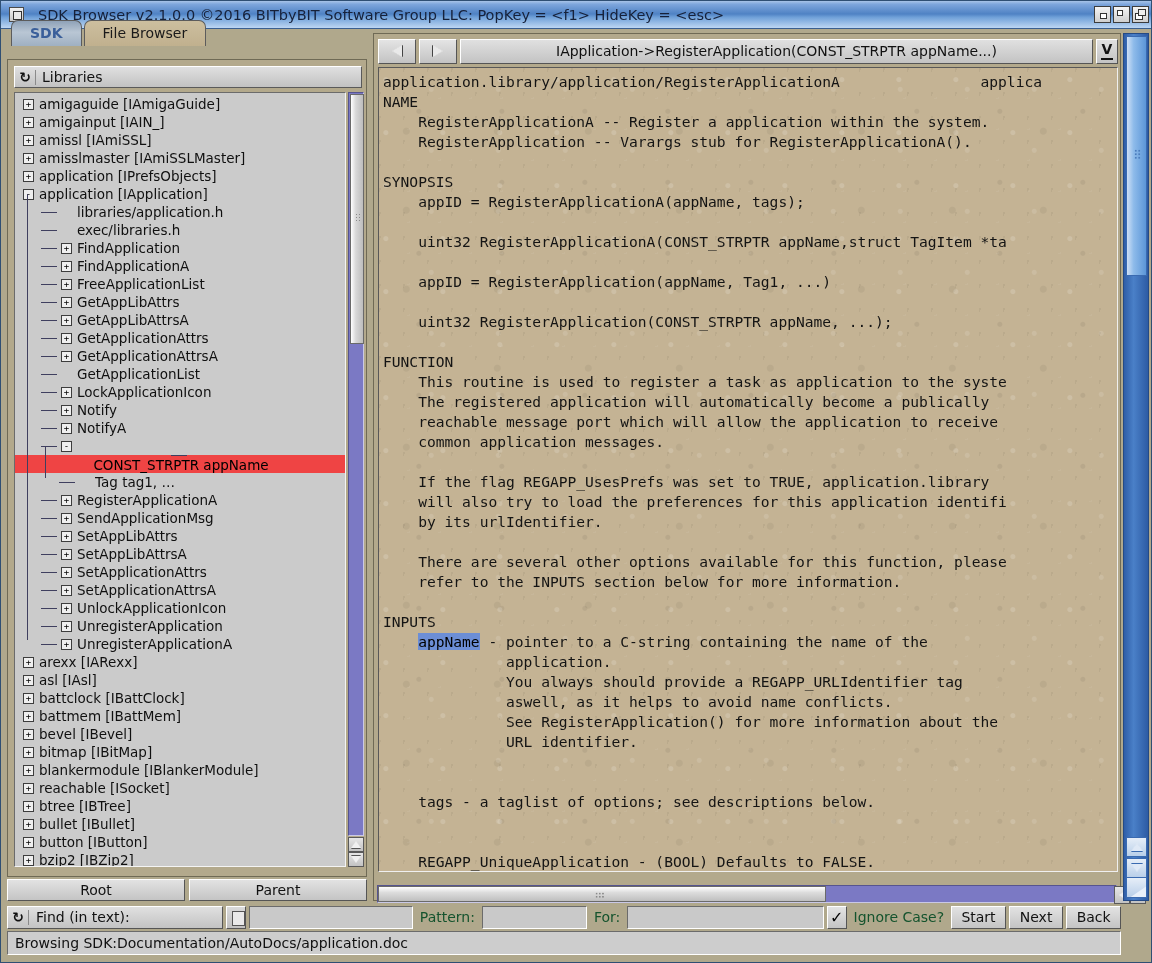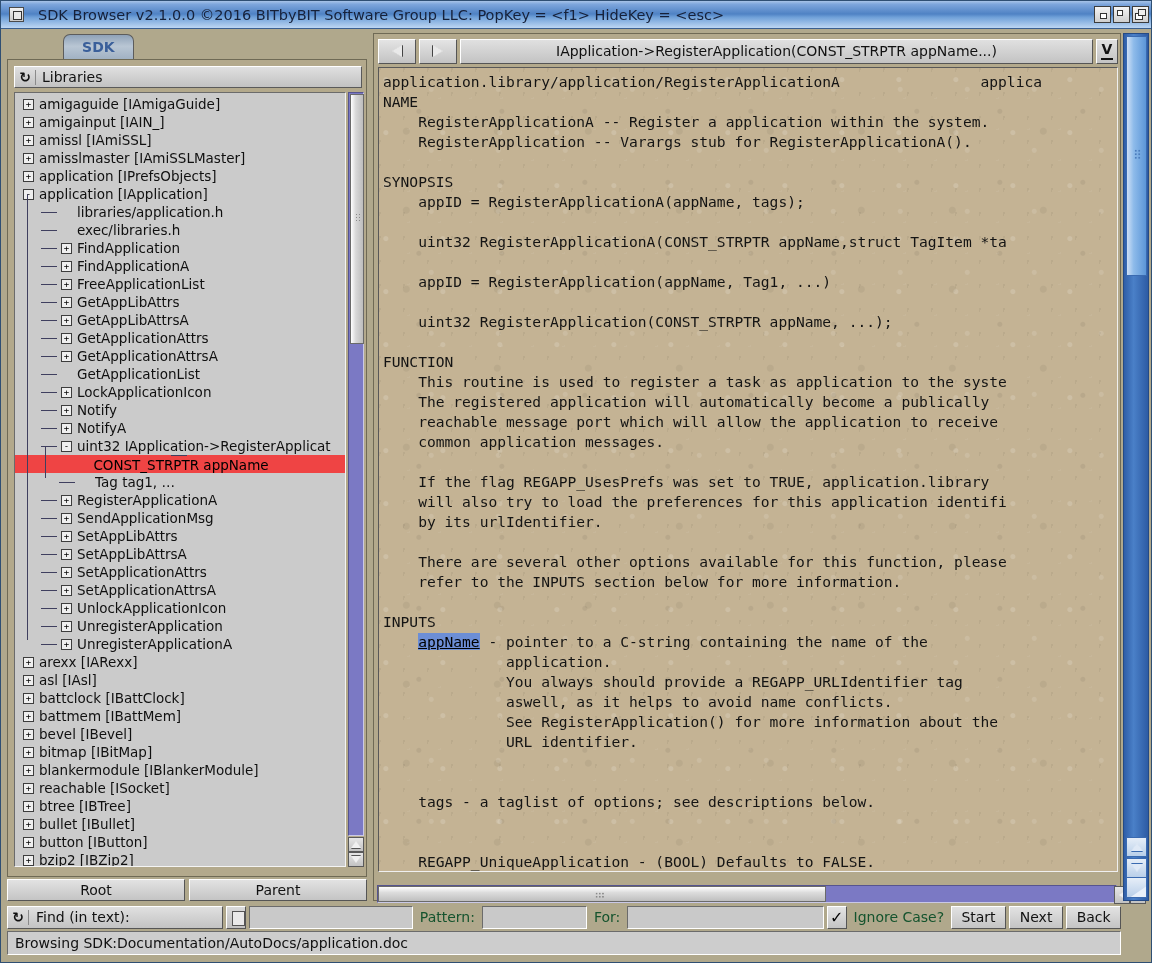--- a/index.html
+++ b/index.html
@@ -45,21 +45,21 @@
     width:17px; height:17px;
     background: linear-gradient(to bottom,#f4f4f4,#cfcfcf);
     border:1px solid #3c3c3c; position:relative;
   }
   .tb-gad .g1 { position:absolute; right:3px; bottom:3px; width:7px;height:6px;border:1px solid #333;background:#fff;}
   .tb-gad .g2 { position:absolute; left:3px; top:3px; width:6px;height:6px;border:1px solid #333;background:#fff;}
   .tb-gad .g3 { position:absolute; left:2px; bottom:2px; width:8px;height:7px;border:1px solid #333;background:#fff;}
   .tb-gad .g4 { position:absolute; right:2px; top:2px; width:8px;height:7px;border:1px solid #333;background:#eee;}
 
   
-  #tabs { position:absolute; left:10px; top:33px; height:26px; display:flex; align-items:flex-end;flex-direction:column; }
+  #tabs { position:absolute; left:10px; top:19px; height:26px; display:flex; align-items:flex-end; }
   .tab {
     height:26px; padding:0 18px; line-height:25px; font-size:14px;
     border-top-left-radius:7px; border-top-right-radius:7px;
     border:1px solid #5c5c5c; border-bottom:none; margin-right:2px;
     white-space:nowrap;
   }
   .tab.active {
     background: linear-gradient(to bottom,#8fa2b8,#b9c6d4 45%,#9fb0c2);
     color:#3a5f9a; font-weight:600;
   }
@@ -203,21 +203,21 @@
     background-size: 57px 53px, 83px 71px, 67px 61px, 91px 79px, 24px 24px, 31px 31px;
     border-top:1px solid #585858; border-left:1px solid #585858;
     border-right:1px solid #efefef; border-bottom:1px solid #efefef;
     overflow:hidden;
     font-family:"DejaVu Sans Mono", monospace;
     font-size:14.6px; line-height:20px;
     color:#141414;
     padding:4px 0 0 4px;
     white-space:pre;
   }
-  #doctext .hl { background:#6c8ed6; color:#000;text-decoration:underline; }
+  #doctext .hl { background:#6c8ed6; color:#000; }
 
   
   #doc-vsb {
     position:absolute; left:1122px; top:32px; width:26px; height:868px;
     background:linear-gradient(to right,#2f5ea8,#4a80c8 40%,#2d5ba4);
     border:1px solid #244a85;
   }
   #doc-vsb-thumb {
     position:absolute; left:2px; top:2px; width:21px; height:240px;
     background:linear-gradient(to right,#cfe0f6,#8ebbea 35%,#5c96d8);
@@ -470,21 +470,20 @@
           <div class="trow">
             <span class="tgap" style="width: 24px;"></span>
             <span class="tstem"></span>
             <span class="tbox">+</span>
             <span class="tlabel">NotifyA</span>
           </div>
           <div class="trow">
             <span class="tgap" style="width: 24px;"></span>
             <span class="tstem"></span>
             <span class="tbox">-</span>
-            <span class="tlabel">uint32 IApplication-&gt;RegisterApplicat</span>
           </div>
           <div class="trow selected">
             <span class="tgap" style="width: 42px;"></span>
             <span class="tstem"></span>
             <span class="tgap" style="width: 16px;"></span>
             <span class="tlabel">CONST_STRPTR appName</span>
           </div>
           <div class="trow">
             <span class="tgap" style="width: 42px;"></span>
             <span class="tstem"></span>

